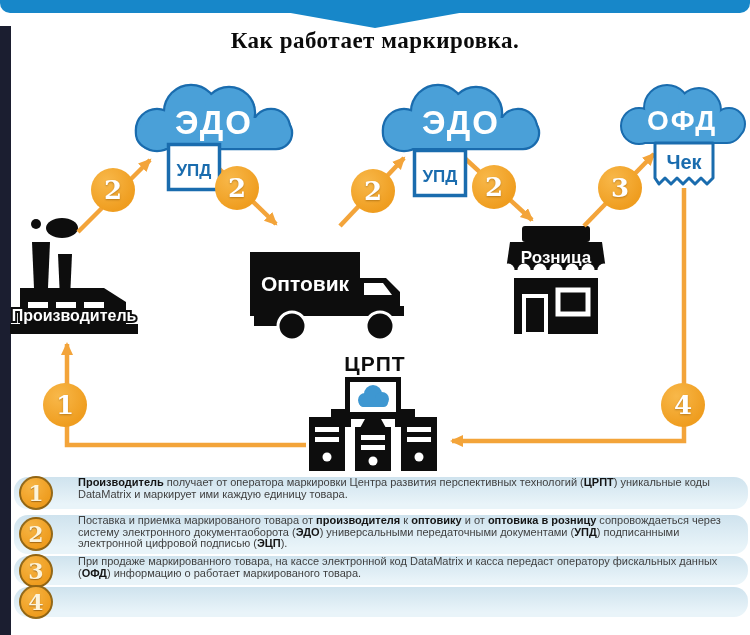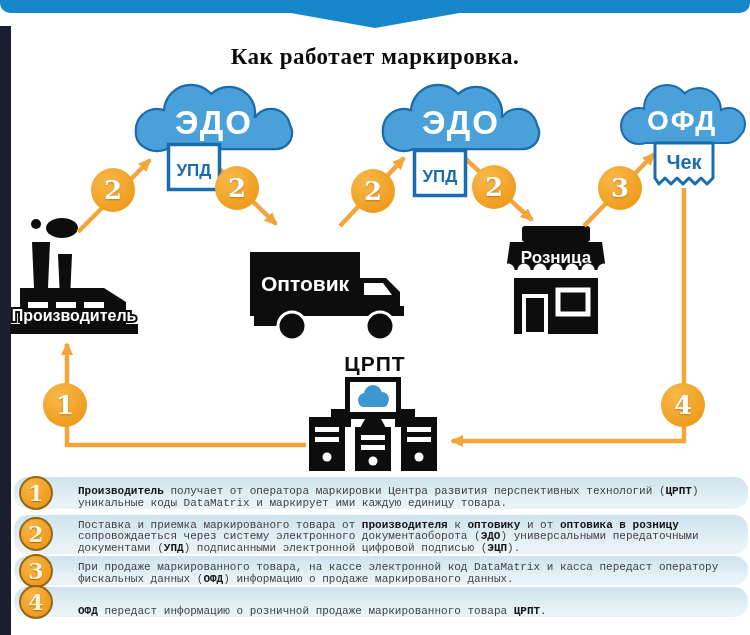--- a/index.html
+++ b/index.html
@@ -6,21 +6,21 @@
   #stage{position:relative;width:750px;height:635px;background:#ffffff;overflow:hidden;
          font-family:"Liberation Sans",sans-serif;}
   .abs{position:absolute;}
 
   
   #banner-bar{left:0;top:0;width:750px;height:13px;background:#1787C9;border-radius:0 0 10px 10px;}
   #banner-notch{left:285px;top:12px;width:0;height:0;border-left:90px solid transparent;
                 border-right:90px solid transparent;border-top:16px solid #1787C9;}
 
   
-  #title{left:0;top:44px;width:750px;text-align:center;font-family:"Liberation Serif",serif;
+  #title{left:0;top:28px;width:750px;text-align:center;font-family:"Liberation Serif",serif;
          font-weight:bold;font-size:23px;color:#0a0a0a;letter-spacing:.5px;}
 
   
   #cpt-label{left:323px;top:352px;width:104px;text-align:center;font-weight:bold;
              font-size:21px;color:#0d0d0d;letter-spacing:1px;}
 
   
   .badge{position:absolute;width:44px;height:44px;border-radius:50%;
          background:radial-gradient(circle at 35% 30%, #f8b84a, #ef9d1f 72%);
          display:flex;align-items:center;justify-content:center;
@@ -34,22 +34,22 @@
   .step-row{position:absolute;left:0;right:0;}
   .step-band{position:absolute;left:14px;right:2px;top:0;bottom:0;border-radius:14px;
              background:linear-gradient(180deg,#cfe3ee 0%,#e9f4f9 85%);}
   .step-circle{position:absolute;left:19px;width:34px;height:34px;border-radius:50%;
                background:radial-gradient(circle at 35% 28%, #f7b545, #ee9c1e 72%);
                border:2px solid rgba(70,55,10,.55);box-sizing:border-box;
                display:flex;align-items:center;justify-content:center;
                font-family:"DejaVu Serif",serif;font-weight:bold;font-size:22px;color:#fdf4da;
                text-shadow:0 1px 1px rgba(90,50,0,.5);z-index:3;}
   .step-text{position:absolute;left:78px;right:14px;top:0;bottom:0;display:flex;
-             flex-direction:column;justify-content:flex-end;font-size:11px;line-height:11.5px;
-             color:#3f3f3f;font-family:Liberation Mono, monospace;}
+             flex-direction:column;justify-content:flex-start;font-size:11px;line-height:11.5px;
+             color:#3f3f3f;}
   .step-text b{font-weight:bold;color:#141414;}
 
   svg text{font-family:"Liberation Sans",sans-serif;}
 </style>
 </head>
 <body>
 
 <div id="stage">
 
   <div class="abs" id="left-strip"></div>
@@ -242,24 +242,21 @@
     <div class="step-band"></div>
     <div class="step-circle" style="top:2px">2</div>
     <div class="step-text">
         <div><span>Поставка и приемка маркированого товара от </span><b>производителя</b><span> к </span><b>оптовику</b><span> и от </span><b>оптовика в розницу</b><span> сопровождаеться через систему электронного документаоборота (</span><b>ЭДО</b><span>) универсальными передаточными документами (</span><b>УПД</b><span>) подписанными электронной цифровой подписью (</span><b>ЭЦП</b><span>).</span></div>
       </div>
   </div>
   <div class="step-row" style="top:556px;height:29px">
     <div class="step-band"></div>
     <div class="step-circle" style="top:-2px">3</div>
     <div class="step-text">
-        <div><span>При продаже маркированного товара, на кассе электронной код DataMatrix и касса передаст оператору фискальных данных (</span><b>ОФД</b><span>) информацию о продаже маркированого данных.</span></div>
+        <div><span>При продаже маркированного товара, на кассе электронной код DataMatrix и касса передаст оператору фискальных данных (</span><b>ОФД</b><span>) информацию о работает маркированого товара.</span></div>
       </div>
   </div>
   <div class="step-row" style="top:587px;height:30px">
     <div class="step-band"></div>
     <div class="step-circle" style="top:-2px">4</div>
-    <div class="step-text">
-        <div><b>ОФД</b><span> передаст информацию о розничной продаже маркированного товара </span><b>ЦРПТ</b><span>.</span></div>
-      </div>
   </div>
 
 </div>
 
 </body></html>

